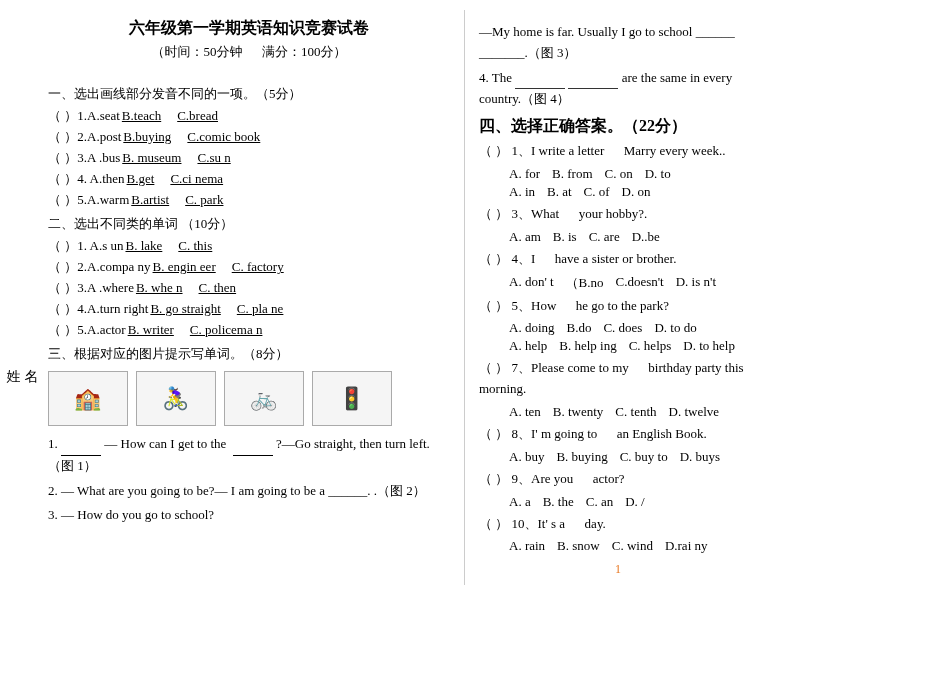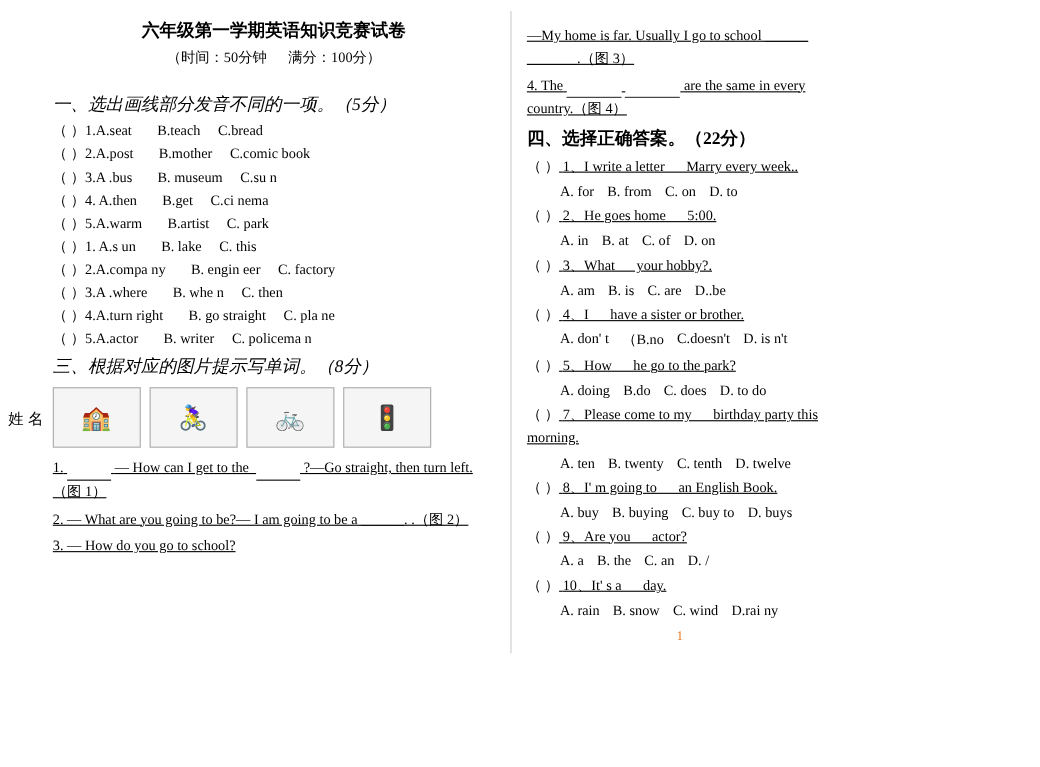--- a/index.html
+++ b/index.html
@@ -45,40 +45,40 @@
       font-size: 16px;
       font-weight: bold;
       margin-bottom: 4px;
     }
     .subtitle {
       text-align: center;
       font-size: 13px;
       margin-bottom: 24px;
     }
     .section-title {
-      font-size: 16px;
+      font-size: 13px;
       margin: 6px 0 4px 0;
       font-weight: normal;
-      font-style: italic;
     }
     .question-row {
       display: flex;
       align-items: baseline;
       margin: 3px 0;
       font-size: 13px;
     }
     .paren {
       min-width: 18px;
       display: inline-block;
     }
     .options {
       display: flex;
       gap: 16px;
-      margin-left: 23px;
+      margin-left: 2px;
       flex-wrap: wrap;
+      text-decoration: underline;
     }
     .option {
       font-size: 13px;
     }
     .images-row {
       display: flex;
       gap: 8px;
       margin: 8px 0;
     }
     .img-box {
@@ -98,21 +98,20 @@
     }
     .right-section-title {
       font-size: 16px;
       font-weight: bold;
       margin: 6px 0 4px 0;
     }
     .r-question {
       margin: 4px 0;
       font-size: 13px;
       line-height: 1.6;
-      text-decoration: underline;
     }
     .r-options {
       display: flex;
       gap: 12px;
       margin-left: 30px;
       margin-top: 2px;
       flex-wrap: wrap;
     }
     .r-paren {
       min-width: 18px;
@@ -155,21 +154,21 @@
         <span>1.A.seat</span>
         <span class="options">
           <span class="option">B.teach</span>
           <span class="option">C.bread</span>
         </span>
       </div>
       <div class="question-row">
         <span class="paren">（ ）</span>
         <span>2.A.post</span>
         <span class="options">
-          <span class="option">B.mother</span>
+          <span class="option">B.buying</span>
           <span class="option">C.comic book</span>
         </span>
       </div>
       <div class="question-row">
         <span class="paren">（ ）</span>
         <span>3.A .bus</span>
         <span class="options">
           <span class="option">B. museum</span>
           <span class="option">C.su n</span>
         </span>
@@ -185,20 +184,21 @@
       <div class="question-row">
         <span class="paren">（ ）</span>
         <span>5.A.warm</span>
         <span class="options">
           <span class="option">B.artist</span>
           <span class="option">C. park</span>
         </span>
       </div>
     </div>
 
+    <div class="section-title">二、选出不同类的单词    （10分）</div>
     <div>
       <div class="question-row">
         <span class="paren">（ ）</span>
         <span>1. A.s un</span>
         <span class="options">
           <span class="option">B. lake</span>
           <span class="option">C. this</span>
         </span>
       </div>
       <div class="question-row">
@@ -277,24 +277,20 @@
       <span class="r-paren">（ ）</span>
       <span>1、I write a letter &nbsp;&nbsp;&nbsp;&nbsp; Marry every week..</span>
     </div>
     <div class="r-options">
       <span>A. for</span>
       <span>B. from</span>
       <span>C. on</span>
       <span>D. to</span>
     </div>
 
-    <div class="r-question">
-      <span class="r-paren">（ ）</span>
-      <span>2、He goes home &nbsp;&nbsp;&nbsp;&nbsp; 5:00.</span>
-    </div>
     <div class="r-options">
       <span>A. in</span>
       <span>B. at</span>
       <span>C. of</span>
       <span>D. on</span>
     </div>
 
     <div class="r-question">
       <span class="r-paren">（ ）</span>
       <span>3、What &nbsp;&nbsp;&nbsp;&nbsp; your hobby?.</span>
@@ -321,20 +317,26 @@
       <span class="r-paren">（ ）</span>
       <span>5、How &nbsp;&nbsp;&nbsp;&nbsp; he go to the park?</span>
     </div>
     <div class="r-options">
       <span>A. doing</span>
       <span>B.do</span>
       <span>C. does</span>
       <span>D. to do</span>
     </div>
 
+    <div class="r-options">
+      <span>A. help</span>
+      <span>B. help ing</span>
+      <span>C. helps</span>
+      <span>D. to help</span>
+    </div>
 
     <div class="r-question">
       <span class="r-paren">（ ）</span>
       <span>7、Please come to my &nbsp;&nbsp;&nbsp;&nbsp; birthday party this morning.</span>
     </div>
     <div class="r-options">
       <span>A. ten</span>
       <span>B. twenty</span>
       <span>C. tenth</span>
       <span>D. twelve</span>

